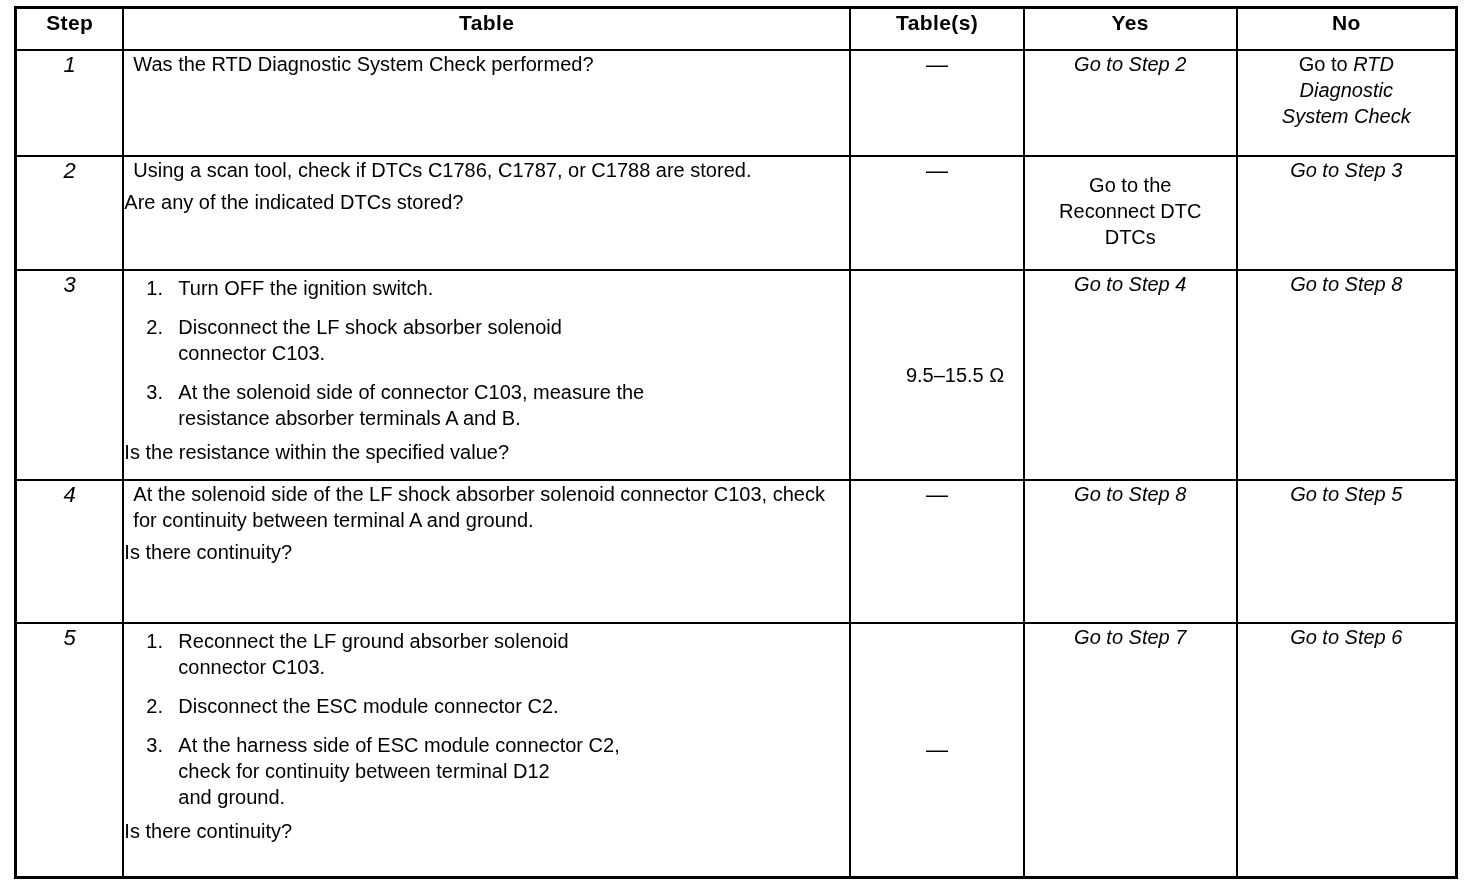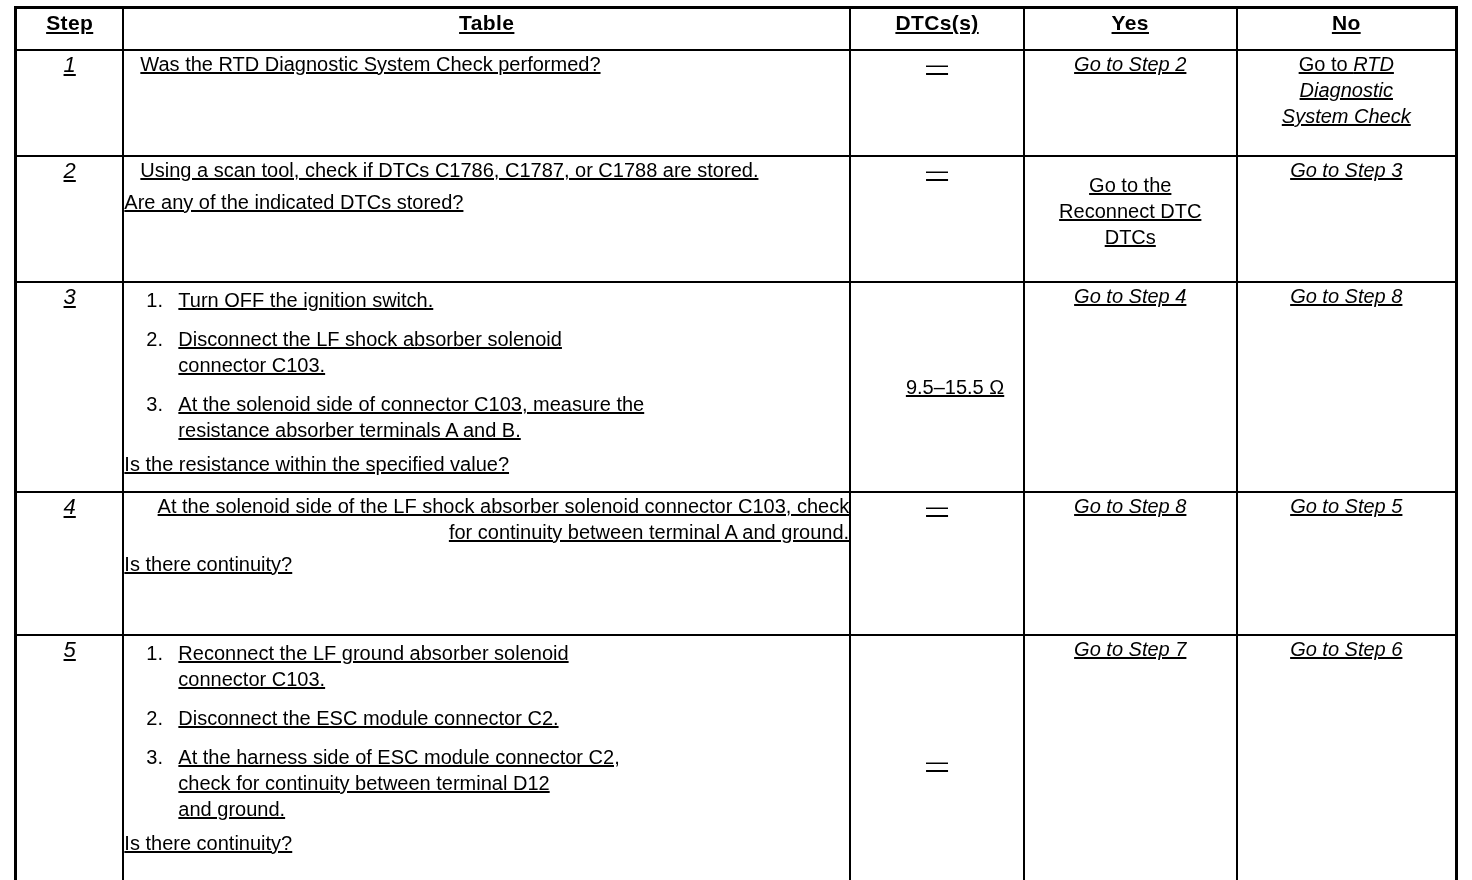--- a/index.html
+++ b/index.html
@@ -16,21 +16,20 @@
     color: #000000;
     -webkit-font-smoothing: none;
   }
 
   .page {
     position: relative;
     width: 1472px;
     height: 880px;
     box-sizing: border-box;
     padding: 6px 14px 6px 14px;
-    text-decoration: underline;
   }
 
   table.diag {
     width: 1444px;
     border-collapse: collapse;
     table-layout: fixed;
     border: 3px solid #000;
     font-size: 20px;
     line-height: 1.30;
   }
@@ -67,24 +66,24 @@
     font-style: italic;
     font-size: 22px;
   }
 
   
   td.action {
     padding: 7px 6px 4px 8px;
     vertical-align: top;
   }
   .act-para {
-    margin: 0 0 3px 16px;
-    padding: 0;
-  }
-  .act-para.tight { margin-bottom: 1px; text-align: right; }
+    margin: 0 0 3px 9px;
+    padding: 0;
+  }
+  .act-para.tight { margin-bottom: 1px; }
 
   ol.act-list {
     margin: 4px 0 2px 0;
     padding: 0;
     list-style: none;
     counter-reset: actstep;
   }
   ol.act-list > li {
     position: relative;
     margin: 0 14px 13px 0;
@@ -120,21 +119,21 @@
     text-align: center;
     vertical-align: bottom;
     padding: 4px 4px 6px 4px;
     font-style: italic;
     font-size: 20px;
     border-radius: 23px;
   }
   td.yes.mid, td.no.mid {
     vertical-align: middle;
     font-style: normal;
-    padding-bottom: 16px;
+    padding-bottom: 4px;
   }
   td.yes .upright, td.no .upright { font-style: normal; }
   .br-line { display: block; }
 
   
   tr.r1 td { height: 104px; }
   tr.r2 td { height: 108px; }
   tr.r3 td { height: 208px; }
   tr.r4 td { height: 141px; }
   tr.r5 td { height: 252px; }
@@ -150,21 +149,21 @@
         <col class="c-action">
         <col class="c-value">
         <col class="c-yes">
         <col class="c-no">
     </colgroup>
 
     <thead>
       <tr>
         <th>Step</th>
         <th>Table</th>
-        <th>DTCs(s)</th>
+        <th>Table(s)</th>
         <th>Yes</th>
         <th>No</th>
       </tr>
     </thead>
 
     <tbody>
 
       <tr class="r1">
         <td class="step">1</td>
         <td class="action">

